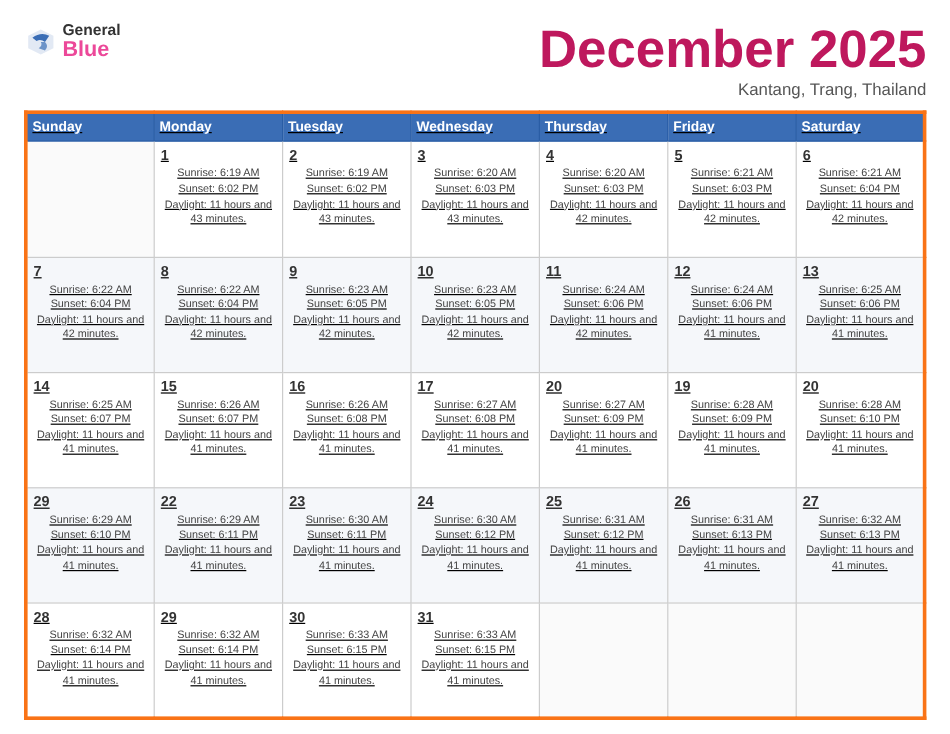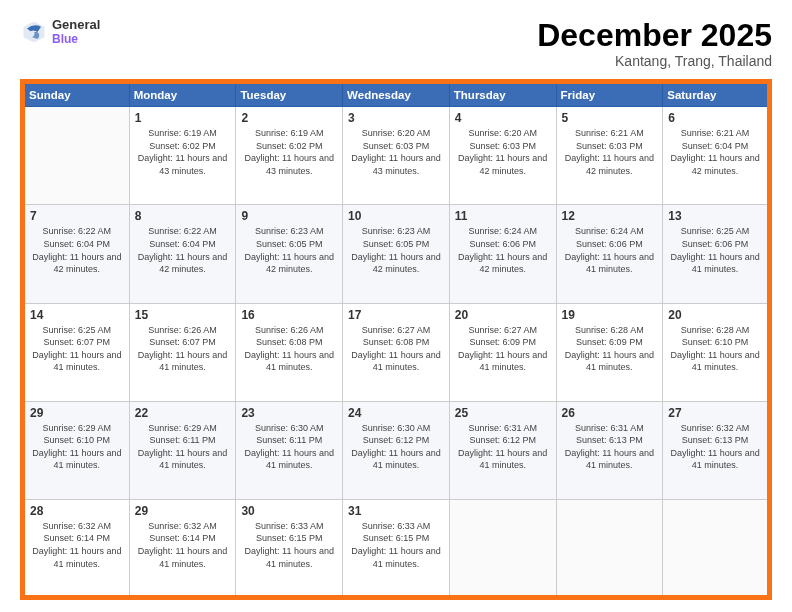--- a/index.html
+++ b/index.html
@@ -32,47 +32,48 @@
       display: flex;
       flex-direction: column;
       line-height: 1.1;
     }
     .logo-general {
       font-size: 13px;
       font-weight: bold;
       color: #333;
     }
     .logo-blue {
-      font-size: 12px;
-      font-weight: bold;
-      color: #8b5cf6;
+      font-size: 18px;
+      font-weight: bold;
+      color: #ec4899;
     }
     .logo-icon {
       width: 28px;
       height: 28px;
     }
     .title-block {
       text-align: right;
     }
     .month-title {
-      font-size: 32px;
-      font-weight: bold;
-      color: #000000;
+      font-size: 44px;
+      font-weight: bold;
+      color: #be185d;
       line-height: 1.1;
     }
     .location {
       font-size: 14px;
       color: #555;
     }
     .calendar {
       flex: 1;
-      border: 5px solid #f97316;
+      border: 3px solid #f97316;
       border-collapse: collapse;
       width: 100%;
       table-layout: fixed;
+      text-decoration: underline;
     }
     .calendar th {
       background-color: #3a6db5;
       color: #fff;
       font-size: 11.5px;
       font-weight: bold;
       padding: 5px 4px;
       text-align: left;
       border: 1px solid #2a5da5;
     }

